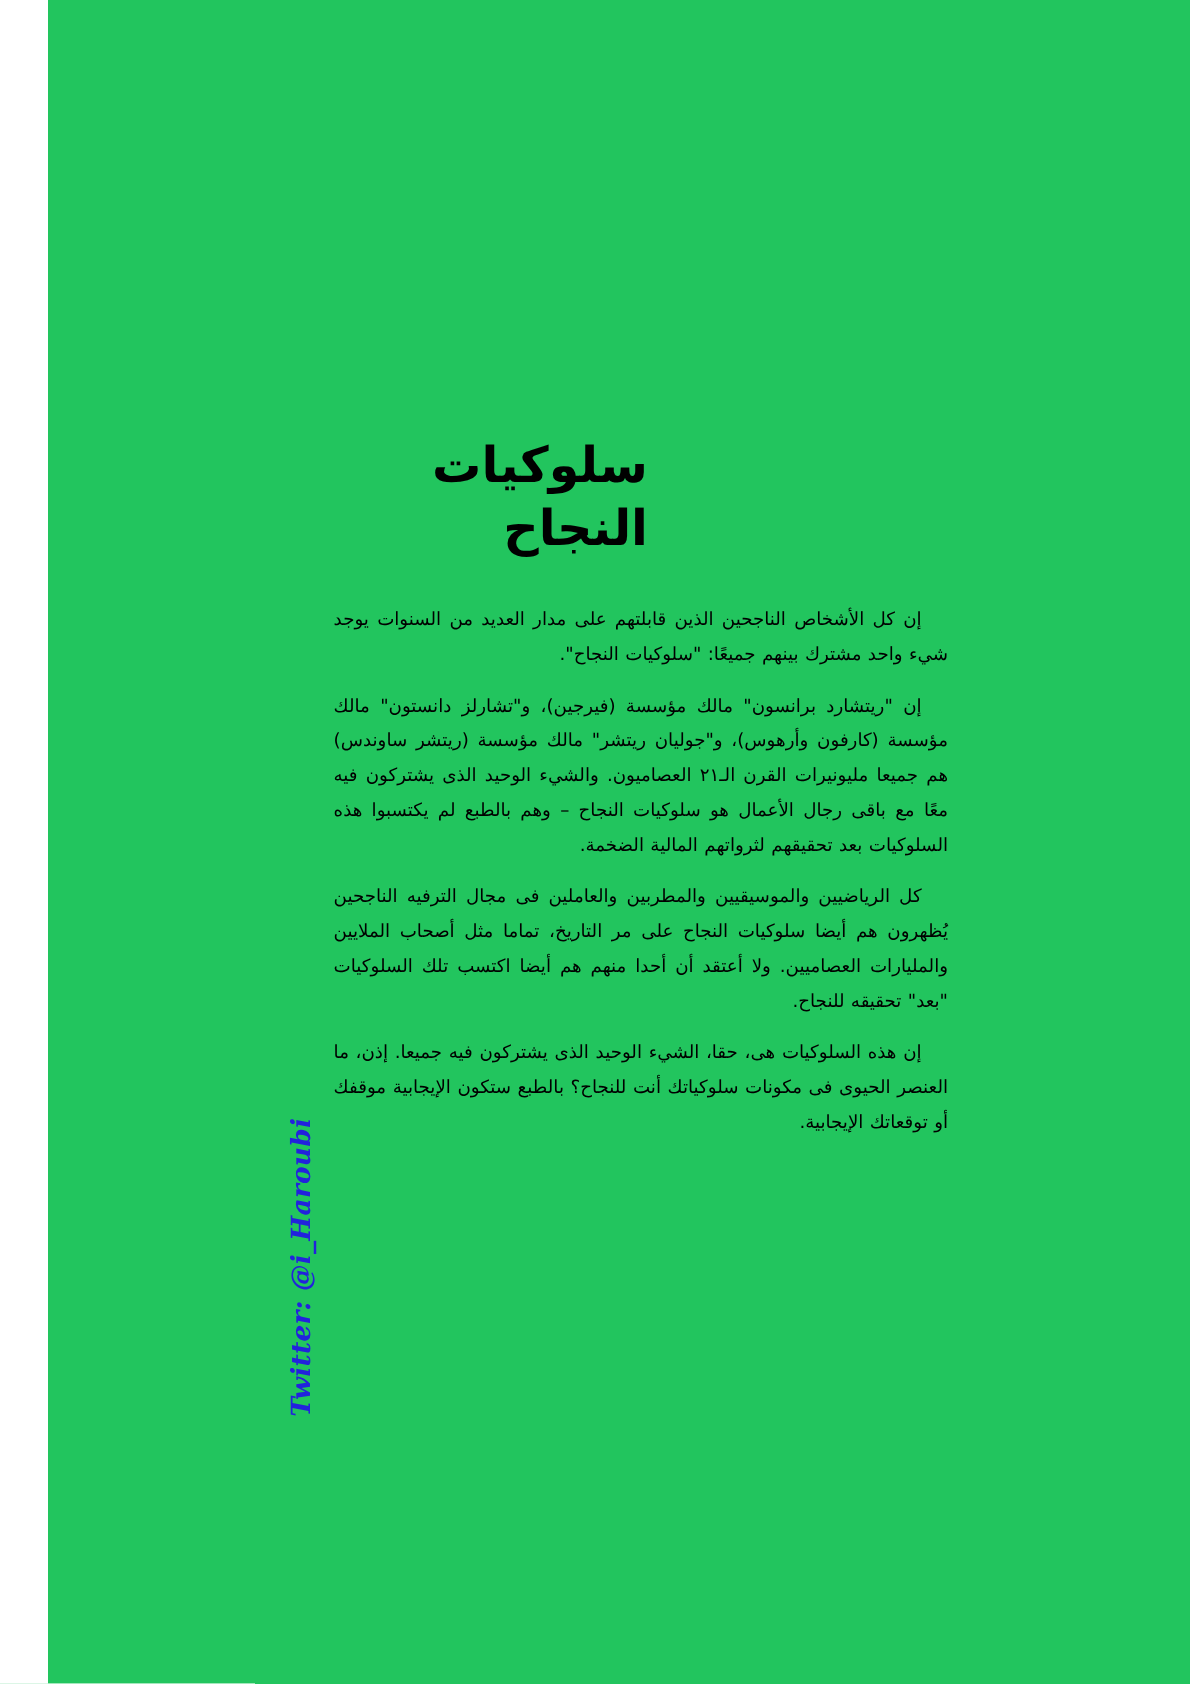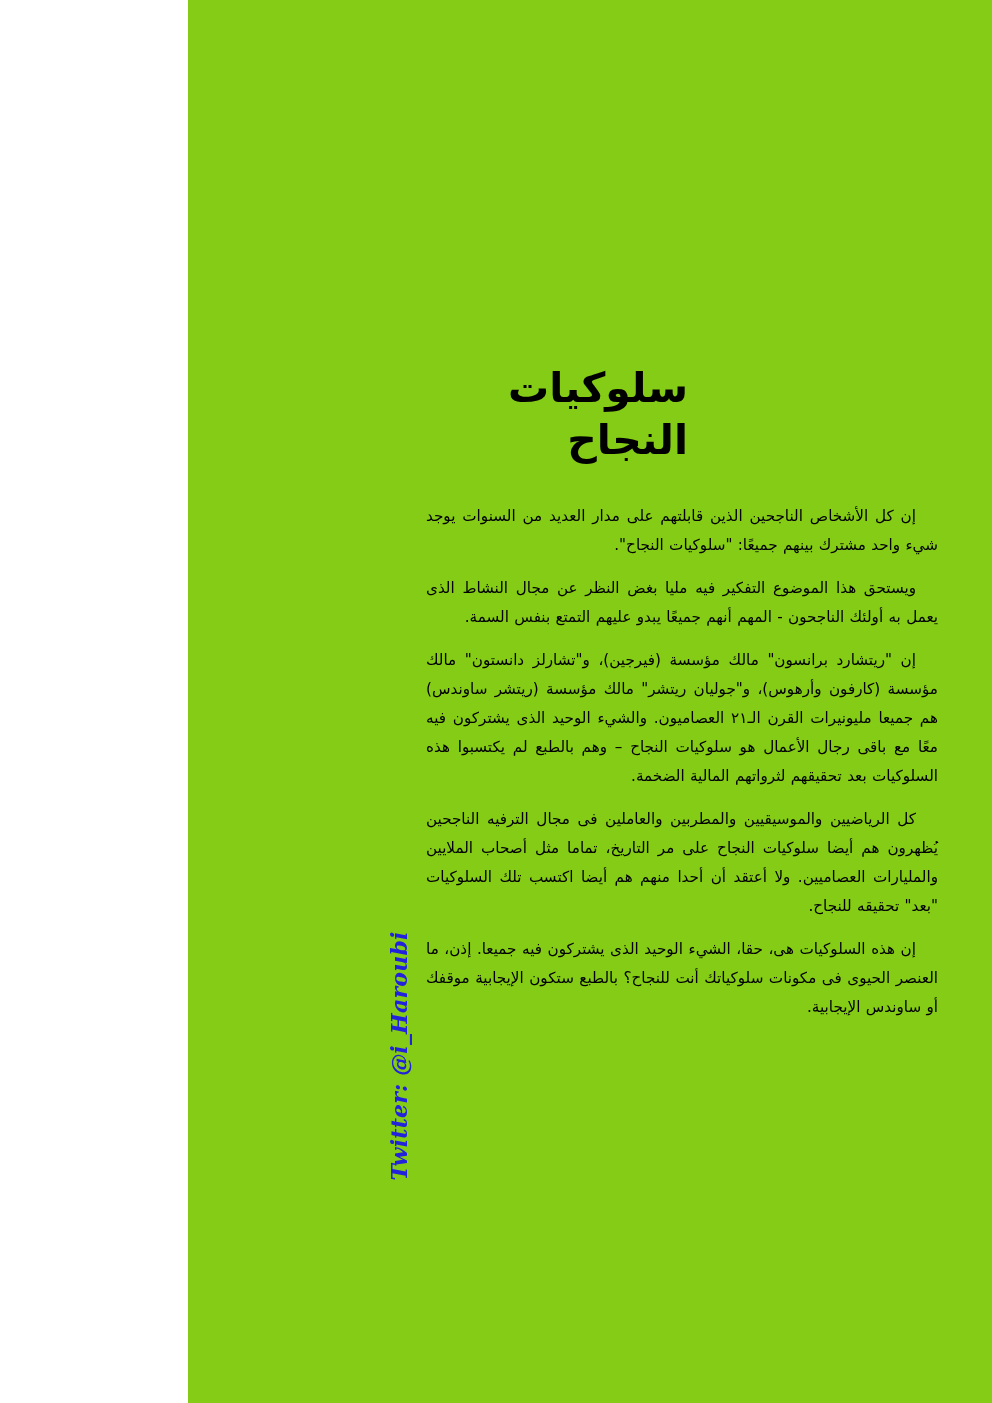--- a/index.html
+++ b/index.html
@@ -4,23 +4,23 @@
 <title>سلوكيات النجاح</title>
 <style>
   html, body {
     margin: 0;
     padding: 0;
     background: #ffffff;
   }
 
   .page {
     position: relative;
-    width: 804px;
+    width: 952px;
     height: 1403px;
-    background: #84cc16;
+    background: #22c55e;
     overflow: hidden;
     font-family: "DejaVu Sans", "Liberation Sans", sans-serif;
   }
 
   
   .doc-title {
     position: absolute;
     left: 238px;
     top: 336px;
     width: 512px;
@@ -102,23 +102,22 @@
 <body>
 
 <div class="page">
 
   <h1 class="doc-title">
     <span class="title-inner">سلوكيات النجاح</span>
   </h1>
 
   <div class="body-col">
     <p class="para">إن كل الأشخاص الناجحين الذين قابلتهم على مدار العديد من السنوات يوجد شيء واحد مشترك بينهم جميعًا: "سلوكيات النجاح".</p>
-    <p class="para">ويستحق هذا الموضوع التفكير فيه مليا بغض النظر عن مجال النشاط الذى يعمل به أولئك الناجحون - المهم أنهم جميعًا يبدو عليهم التمتع بنفس السمة.</p>
     <p class="para">إن "ريتشارد برانسون" مالك مؤسسة (فيرجين)، و"تشارلز دانستون" مالك مؤسسة (كارفون وأرهوس)، و"جوليان ريتشر" مالك مؤسسة (ريتشر ساوندس) هم جميعا مليونيرات القرن الـ٢١ العصاميون. والشيء الوحيد الذى يشتركون فيه معًا مع باقى رجال الأعمال هو سلوكيات النجاح – وهم بالطبع لم يكتسبوا هذه السلوكيات بعد تحقيقهم لثرواتهم المالية الضخمة.</p>
     <p class="para">كل الرياضيين والموسيقيين والمطربين والعاملين فى مجال الترفيه الناجحين يُظهرون هم أيضا سلوكيات النجاح على مر التاريخ، تماما مثل أصحاب الملايين والمليارات العصاميين. ولا أعتقد أن أحدا منهم هم أيضا اكتسب تلك السلوكيات "بعد" تحقيقه للنجاح.</p>
-    <p class="para">إن هذه السلوكيات هى، حقا، الشيء الوحيد الذى يشتركون فيه جميعا. إذن، ما العنصر الحيوى فى مكونات سلوكياتك أنت للنجاح؟ بالطبع ستكون الإيجابية موقفك أو ساوندس الإيجابية.</p>
+    <p class="para">إن هذه السلوكيات هى، حقا، الشيء الوحيد الذى يشتركون فيه جميعا. إذن، ما العنصر الحيوى فى مكونات سلوكياتك أنت للنجاح؟ بالطبع ستكون الإيجابية موقفك أو توقعاتك الإيجابية.</p>
   </div>
 
   <div class="watermark">
     <span class="watermark-text">Twitter: @i_Haroubi</span>
   </div>
 
 </div>
 
 </body></html>

